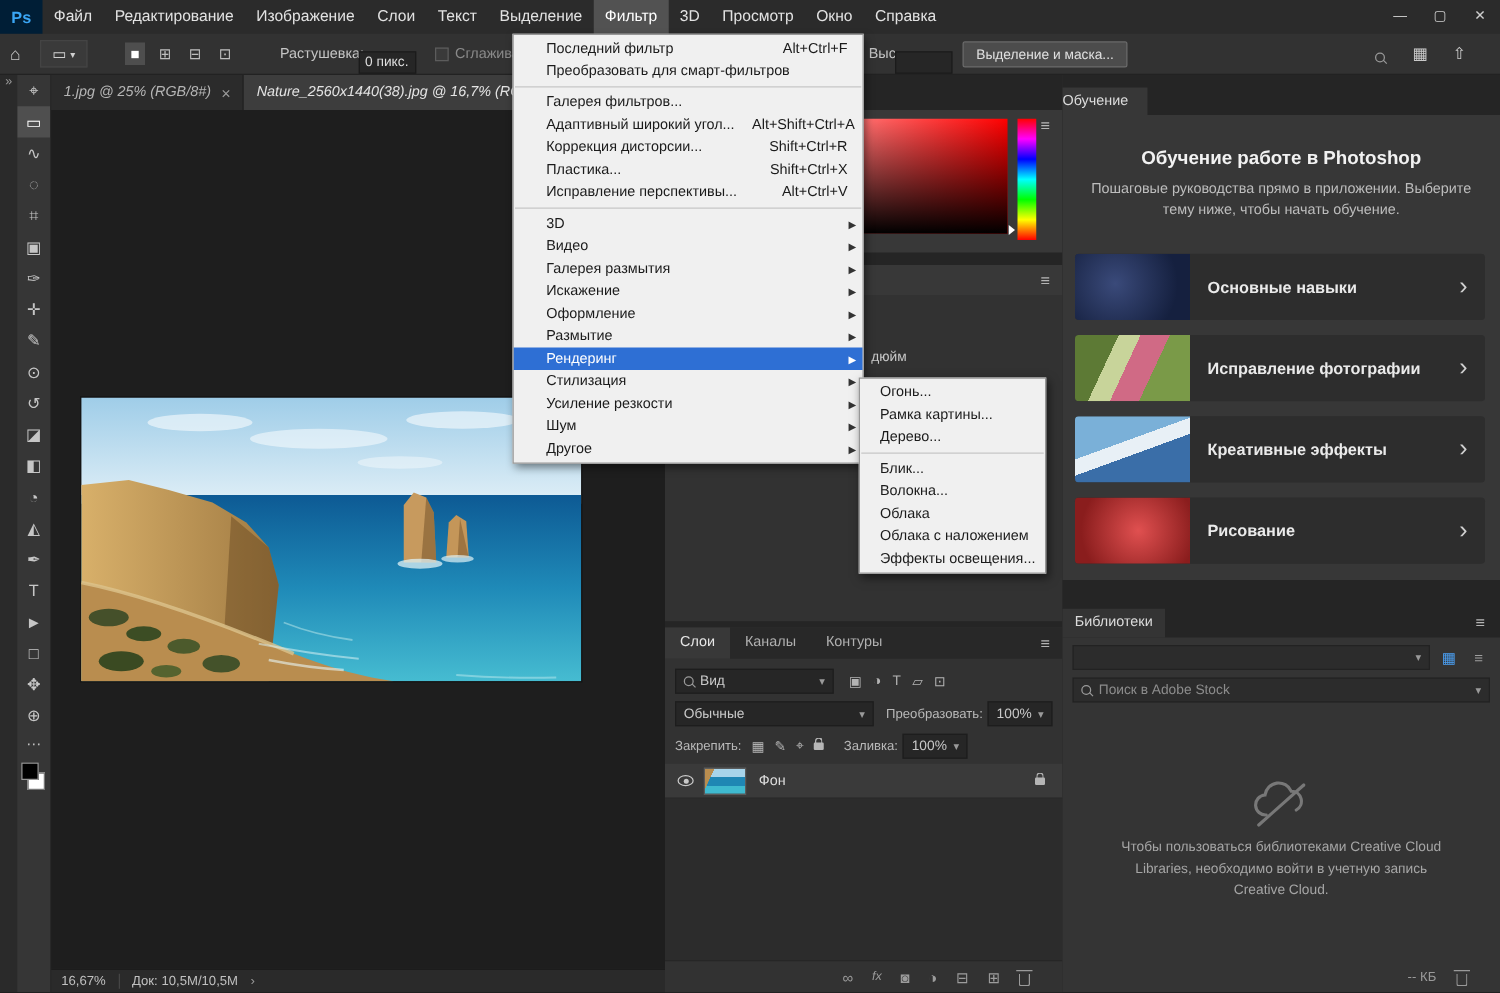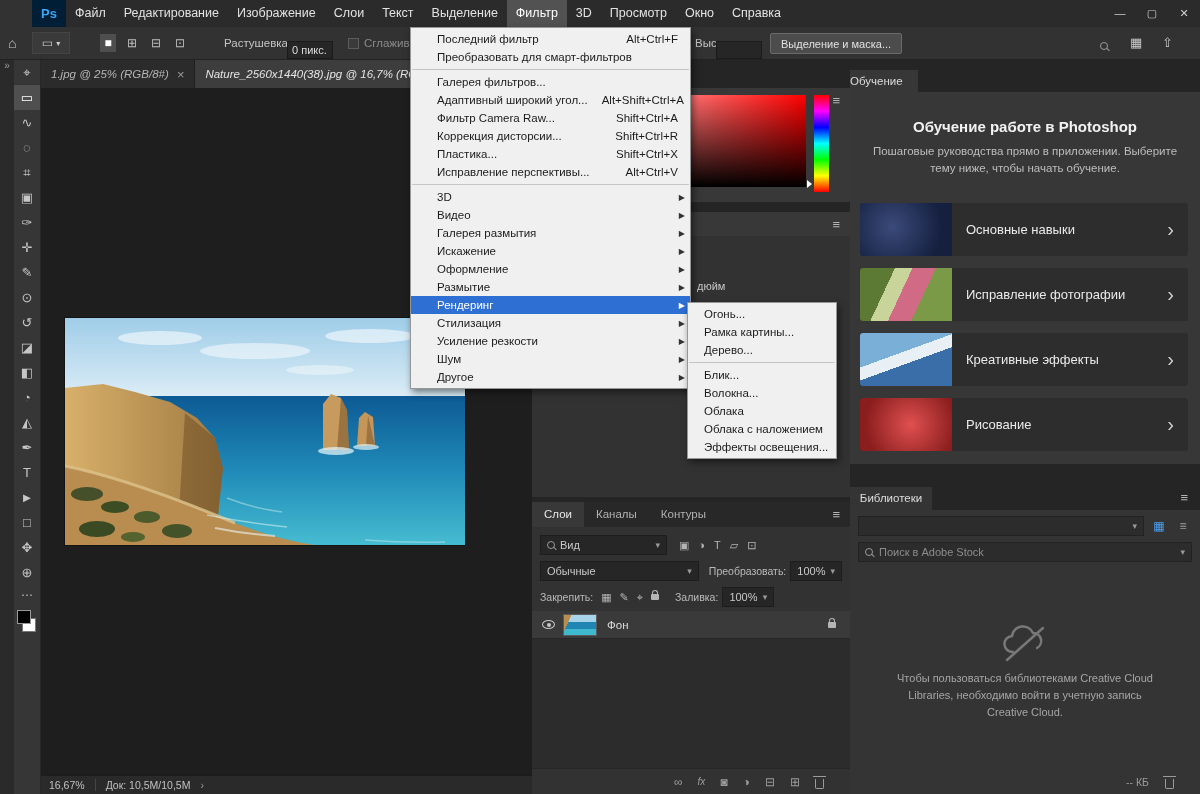--- a/index.html
+++ b/index.html
@@ -1,21 +1,21 @@
 <!DOCTYPE html>
 <html><head>
 <meta charset="utf-8">
 <style>
   html,body{margin:0;padding:0;background:#111;}
   .app{position:relative;width:1200px;height:794px;background:#323232;overflow:hidden;
        font-family:"Liberation Sans",sans-serif;color:#d6d6d6;font-size:12px;}
   .app *{box-sizing:border-box;}
 
   
-  .menubar{position:absolute;top:0;left:0;right:0;height:27px;background:#2b2b2b;display:flex;align-items:center;z-index:20;margin-left:32px;}
+  .menubar{position:absolute;top:0;left:0;right:0;height:27px;background:#2b2b2b;display:flex;align-items:center;z-index:20;}
   .ps-logo{width:34px;height:27px;background:#001e36;color:#3aa6f5;font-weight:bold;font-size:13px;
            display:flex;align-items:center;justify-content:center;}
   .mb-item{padding:0 9px;line-height:27px;font-size:12.5px;color:#e2e2e2;white-space:nowrap;}
   .mb-item.active{background:#525252;color:#fff;}
   .win-controls{margin-left:auto;display:flex;}
   .win-btn{width:32px;text-align:center;line-height:27px;font-size:11px;color:#cfcfcf;}
 
   
   .optionsbar{position:absolute;top:27px;left:0;right:0;height:33px;background:#323232;border-bottom:1px solid #222;z-index:5;}
   .ob{position:absolute;top:0;height:32px;display:flex;align-items:center;}
@@ -106,21 +106,21 @@
   .learn-panel{position:absolute;left:0;right:0;top:32px;height:372px;background:#373737;}
   .learn-title{margin-top:26px;text-align:center;font-size:15px;font-weight:bold;color:#f2f2f2;}
   .learn-sub{margin:8px auto 0;width:312px;text-align:center;font-size:11.5px;color:#bdbdbd;line-height:1.45;}
   .card{position:absolute;left:10px;width:328px;height:53px;background:#2d2d2d;border-radius:3px;
         display:flex;align-items:center;overflow:hidden;}
   .card-img{width:92px;height:53px;flex:none;}
   .cardimg-0{background:radial-gradient(circle at 35% 45%,#3a4a7a,#15203f 75%);}
   .cardimg-1{background:linear-gradient(115deg,#5d7a35 0 30%,#c8d49a 30% 45%,#d06a85 45% 65%,#7a9a48 65% 100%);}
   .cardimg-2{background:linear-gradient(160deg,#7ab0d8 0 40%,#e8f0f6 40% 55%,#3a6ea8 55% 100%);}
   .cardimg-3{background:radial-gradient(circle at 55% 50%,#e05050,#8a1d1d 80%);}
-  .card-label{margin-left:14px;font-size:13px;font-weight:normal;color:#eaeaea;}
+  .card-label{margin-left:14px;font-size:13px;font-weight:bold;color:#eaeaea;}
   .card-chev{margin-left:auto;margin-right:14px;font-size:20px;color:#d0d0d0;}
 
   .lib-tab{position:absolute;left:0;top:427px;width:82px;height:23px;background:#343434;color:#dcdcdc;
            font-size:11.5px;line-height:23px;text-align:center;}
   .lib-menu{position:absolute;right:12px;top:430px;color:#b5b5b5;font-size:13px;}
   .lib-panel{position:absolute;left:0;right:0;top:450px;bottom:0;background:#343434;}
   .lib-row1{position:absolute;top:6px;left:8px;right:8px;height:20px;display:flex;align-items:center;gap:6px;}
   .lib-select{flex:1;height:20px;background:#2c2c2c;border:1px solid #222;display:flex;align-items:center;padding:0 6px;}
   .view-icon{width:18px;text-align:center;font-size:12px;color:#9f9f9f;}
   .view-icon.active{color:#4ba0f4;}
@@ -513,24 +513,20 @@
     </div>
     <div class="menu-sep"></div>
     <div class="menu-item">
       <span>Галерея фильтров...</span>
     </div>
     <div class="menu-item">
       <span>Адаптивный широкий угол...</span>
       <span class="mi-short">Alt+Shift+Ctrl+A</span>
     </div>
     <div class="menu-item">
-      <span>Фильтр Camera Raw...</span>
-      <span class="mi-short">Shift+Ctrl+A</span>
-    </div>
-    <div class="menu-item">
       <span>Коррекция дисторсии...</span>
       <span class="mi-short">Shift+Ctrl+R</span>
     </div>
     <div class="menu-item">
       <span>Пластика...</span>
       <span class="mi-short">Shift+Ctrl+X</span>
     </div>
     <div class="menu-item">
       <span>Исправление перспективы...</span>
       <span class="mi-short">Alt+Ctrl+V</span>

